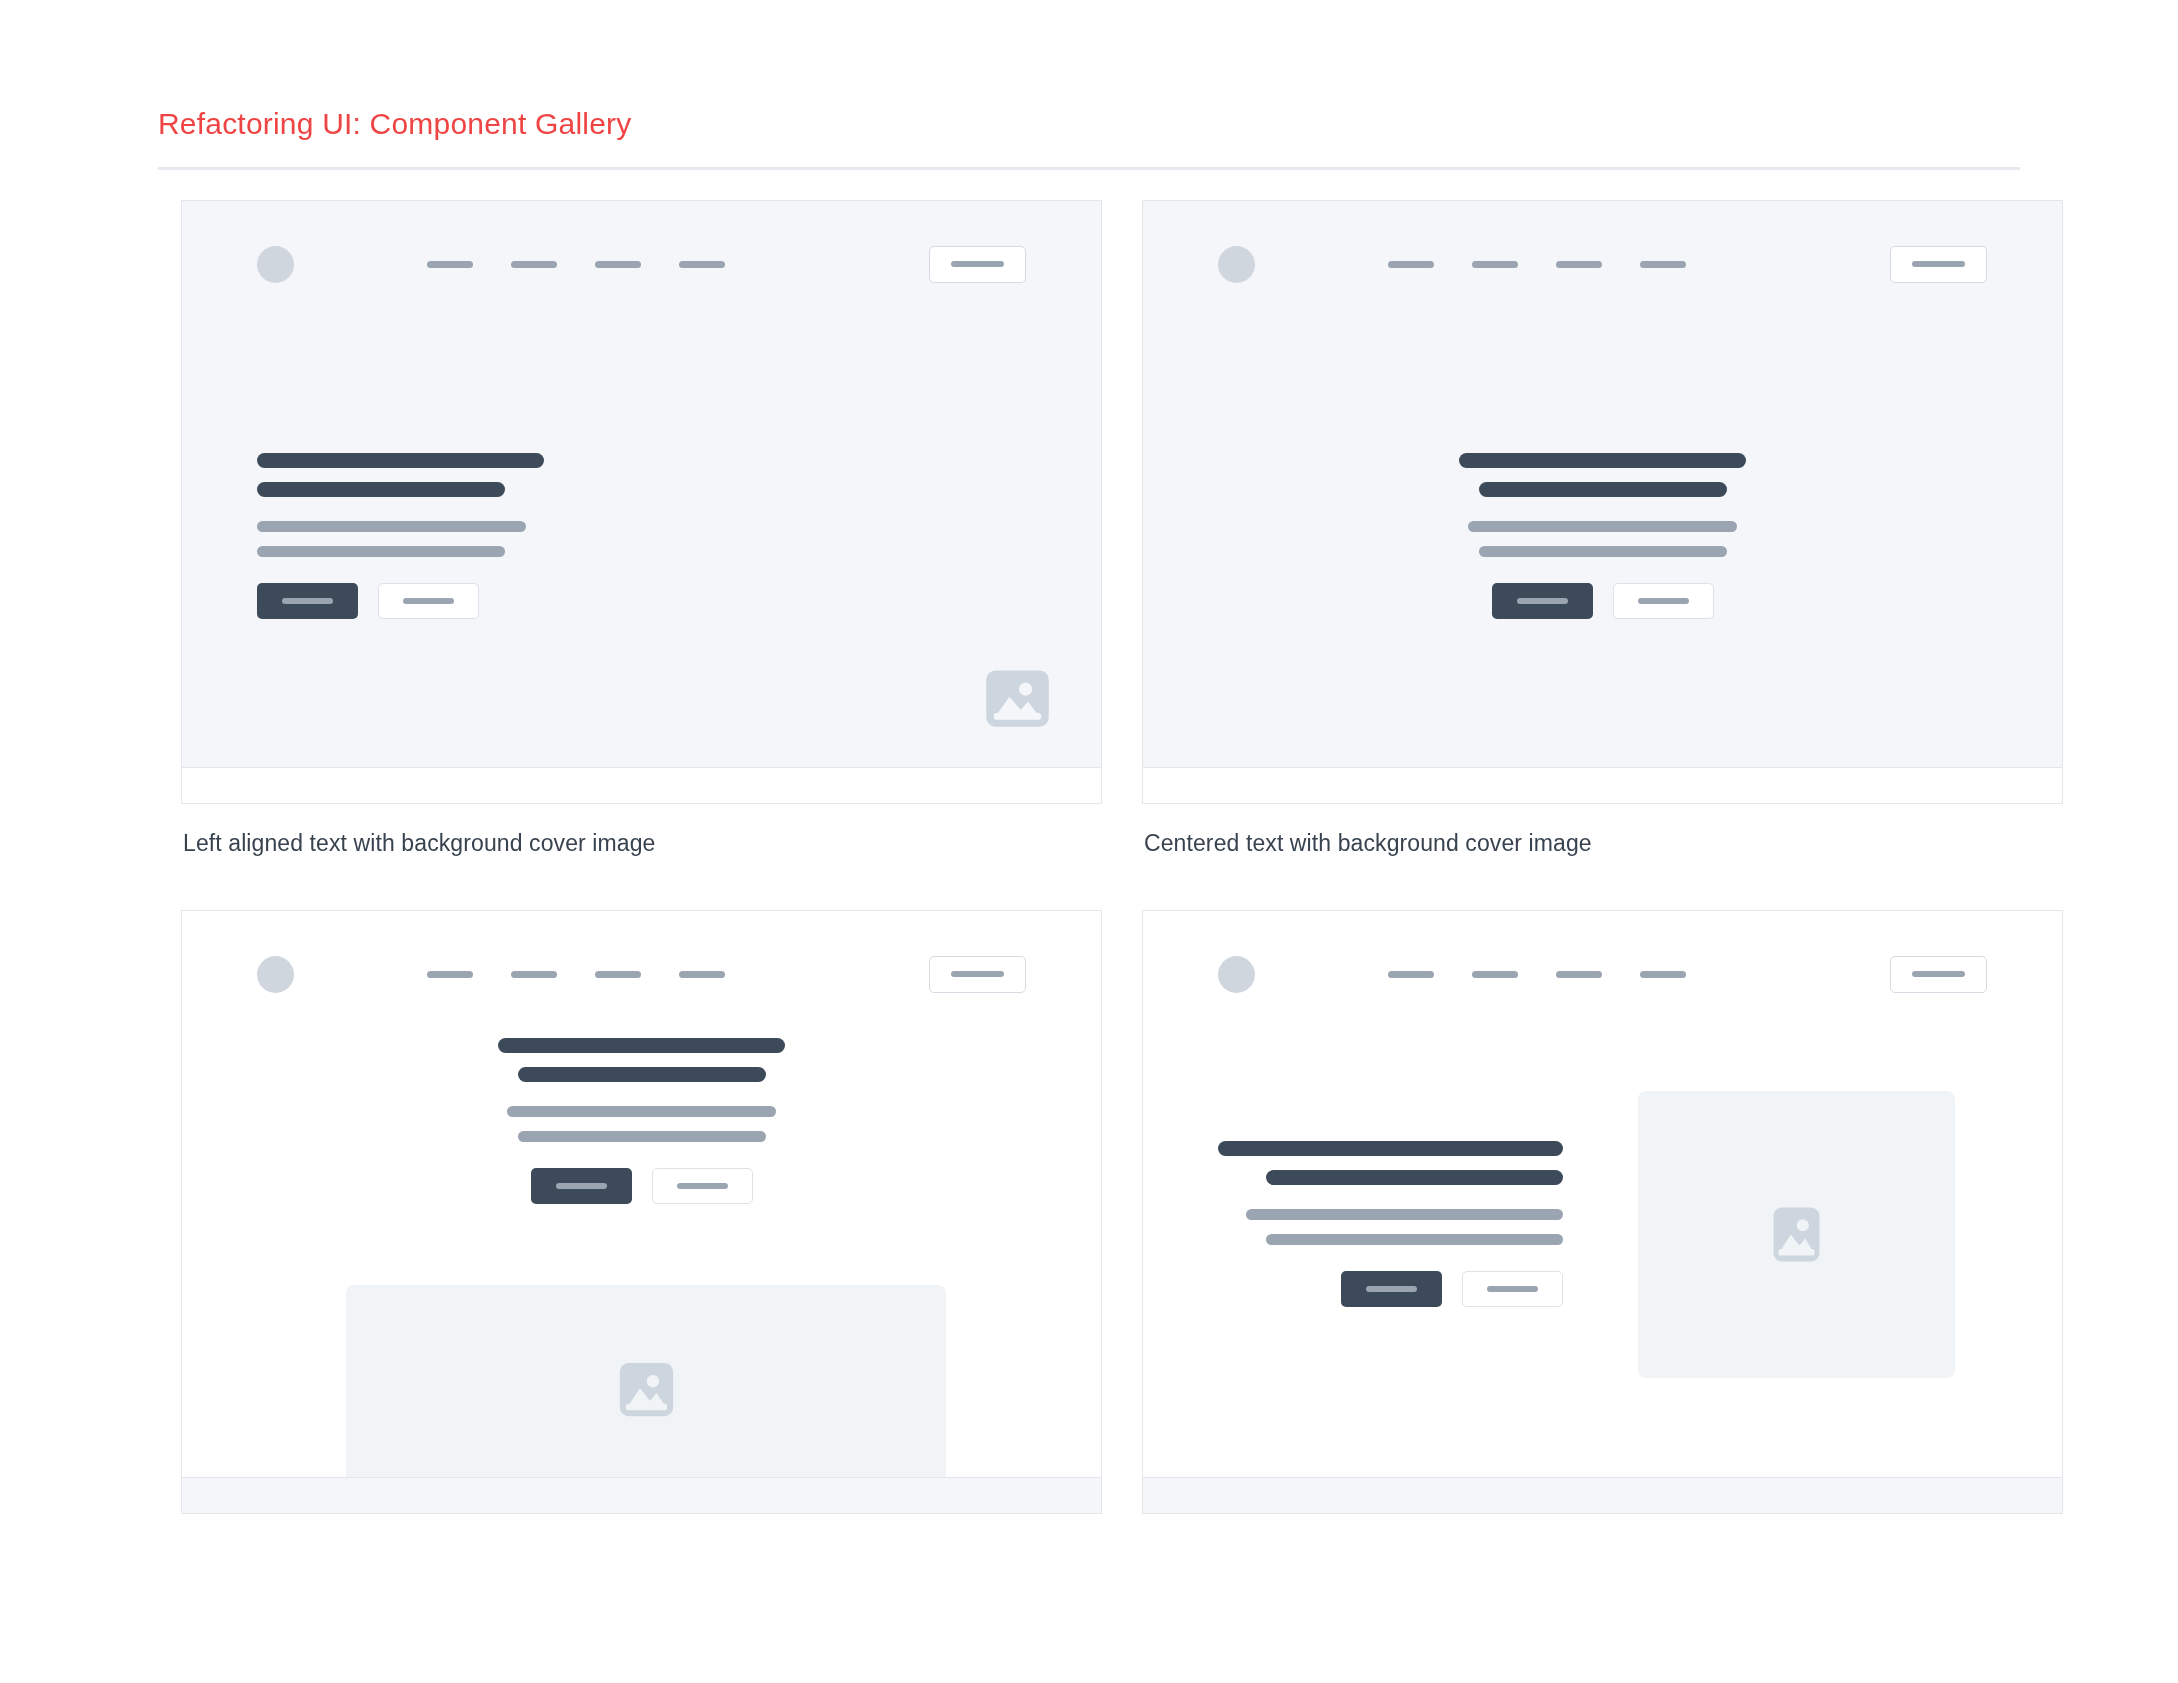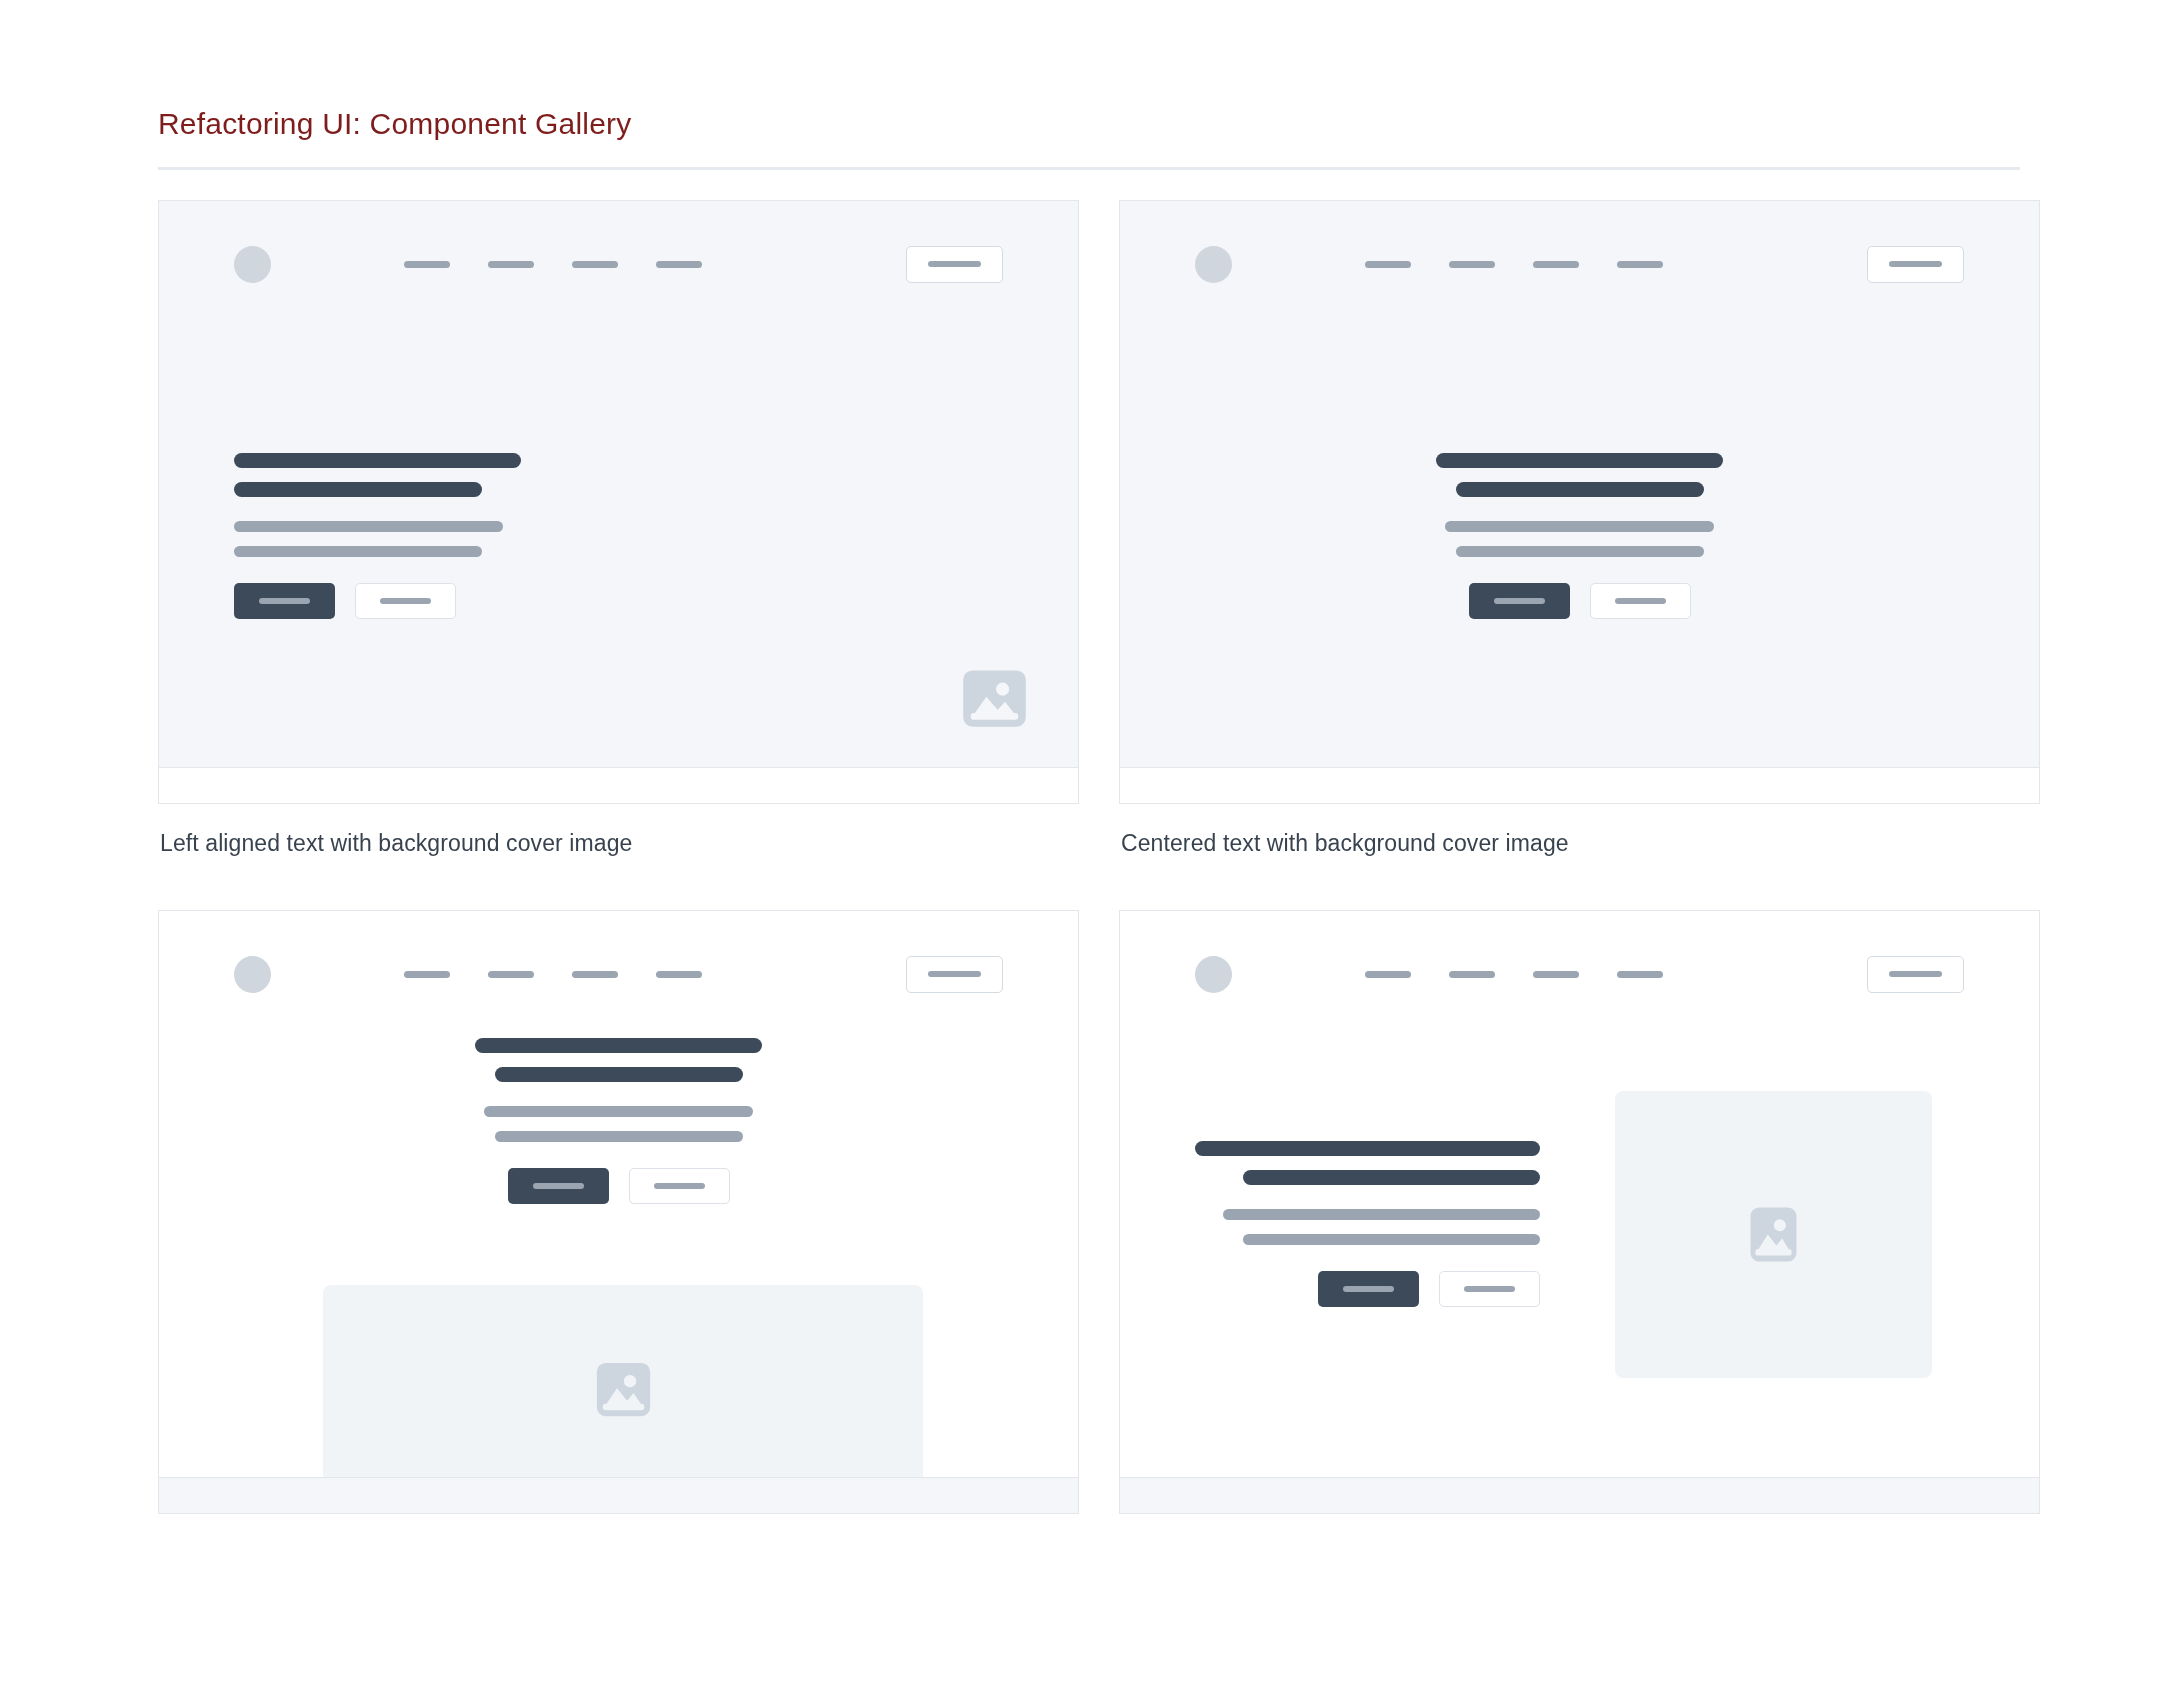--- a/index.html
+++ b/index.html
@@ -20,41 +20,42 @@
     width: 2178px;
     height: 1683px;
     box-sizing: border-box;
     padding: 0 158px;
   }
 
   
   .page-title {
     font-size: 30px;
     font-weight: 400;
-    color: #7f1d1d;
+    color: #ef4444;
     letter-spacing: 0.2px;
     padding-top: 107px;
     margin: 0 0 26px 0;
   }
   .title-rule {
     height: 3px;
     background: #e6eaef;
     width: 100%;
     margin-bottom: 30px;
   }
 
   
   .gallery {
     display: grid;
     grid-template-columns: 921px 921px;
     column-gap: 40px;
     row-gap: 0;
   }
   .gallery-cell {
     width: 921px;
+    margin-left: 23px;
   }
   .caption {
     font-size: 23px;
     color: #38434f;
     margin: 26px 0 53px 2px;
     letter-spacing: 0.1px;
   }
 
   
   .card {

